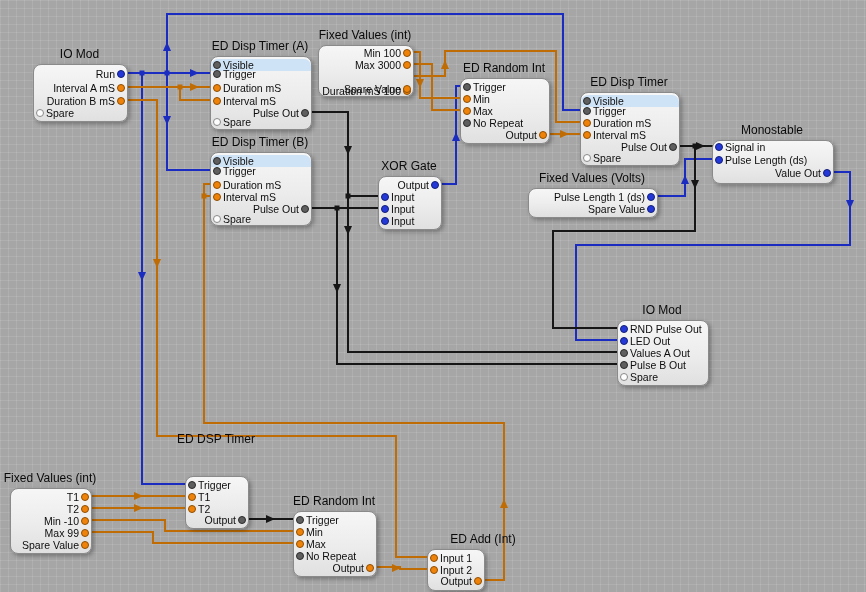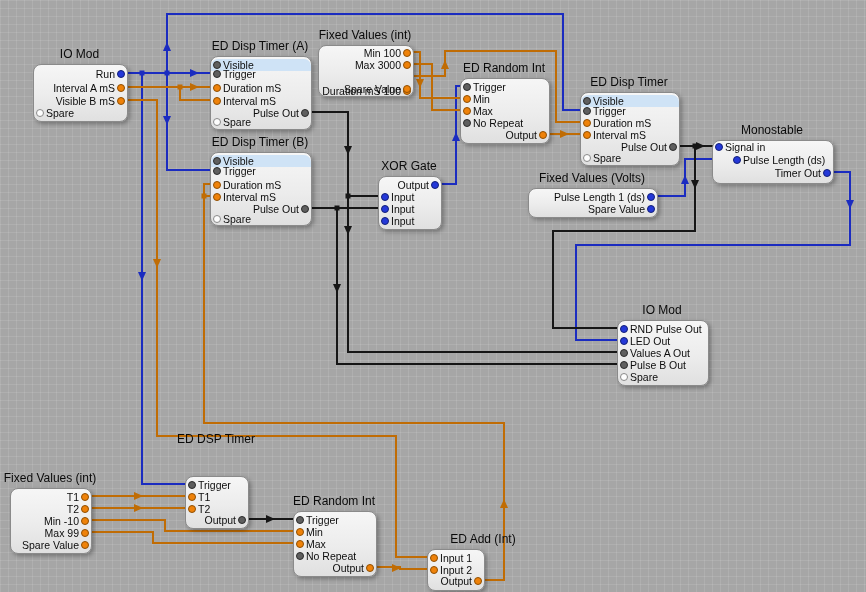--- a/index.html
+++ b/index.html
@@ -114,21 +114,21 @@
       <div class="row side-right" style="top: 3px;">
         <span class="dot right c-blue"></span>
         <span class="lbl">Run</span>
       </div>
       <div class="row side-right" style="top: 17px;">
         <span class="dot right c-orange"></span>
         <span class="lbl">Interval A mS</span>
       </div>
       <div class="row side-right" style="top: 30px;">
         <span class="dot right c-orange"></span>
-        <span class="lbl">Visible B mS</span>
+        <span class="lbl">Duration B mS</span>
       </div>
       <div class="row side-left" style="top: 42px;">
         <span class="dot left c-white"></span>
         <span class="lbl">Spare</span>
       </div>
     </div>
     <div class="node-title" style="left: 260px; top: 39px;">ED Disp Timer (A)</div>
     <div class="node" style="left: 210px; top: 56px; width: 100px; height: 72px;">
       <div class="row side-left hl" style="top: 2px;">
         <span class="dot left c-gray"></span>
@@ -250,27 +250,27 @@
         <span class="dot left c-white"></span>
         <span class="lbl">Spare</span>
       </div>
     </div>
     <div class="node-title" style="left: 772px; top: 123px;">Monostable</div>
     <div class="node" style="left: 712px; top: 140px; width: 120px; height: 42px;">
       <div class="row side-left" style="top: 0px;">
         <span class="dot left c-blue"></span>
         <span class="lbl">Signal in</span>
       </div>
-      <div class="row side-left" style="top: 13px; margin-left: 18px;">
+      <div class="row side-left" style="top: 13px;">
         <span class="dot left c-blue"></span>
         <span class="lbl">Pulse Length (ds)</span>
       </div>
       <div class="row side-right" style="top: 26px;">
         <span class="dot right c-blue"></span>
-        <span class="lbl">Timer Out</span>
+        <span class="lbl">Value Out</span>
       </div>
     </div>
     <div class="node-title" style="left: 409px; top: 159px;">XOR Gate</div>
     <div class="node" style="left: 378px; top: 176px; width: 62px; height: 52px;">
       <div class="row side-right" style="top: 2px;">
         <span class="dot right c-blue"></span>
         <span class="lbl">Output</span>
       </div>
       <div class="row side-left" style="top: 14px;">
         <span class="dot left c-blue"></span>

